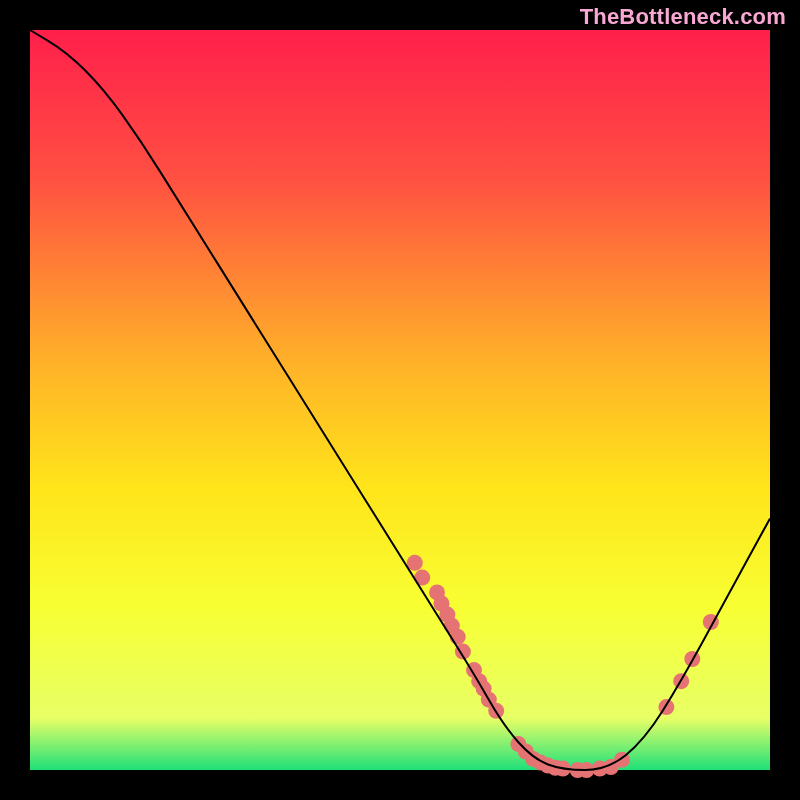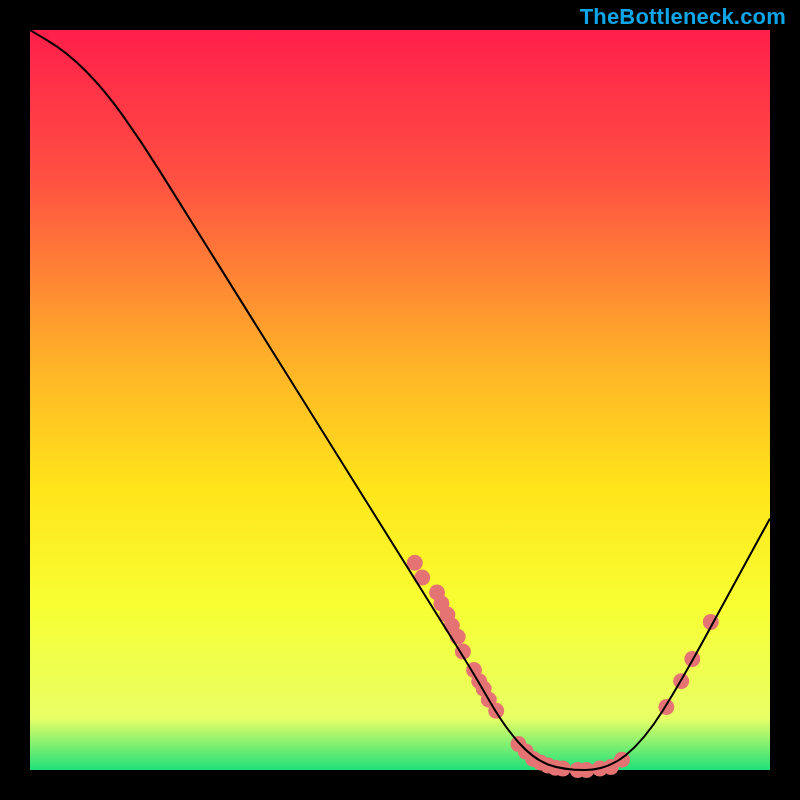--- a/index.html
+++ b/index.html
@@ -16,21 +16,21 @@
     left: 0;
     top: 0;
     width: 800px;
     height: 800px;
     background: #000;
   }
   .watermark {
     position: absolute;
     top: 4px;
     right: 14px;
-    color: #0ea5e9;
+    color: #f9a8d4;
     font-size: 22px;
     font-weight: bold;
     letter-spacing: 0.2px;
     z-index: 20;
   }
   svg {
     position: absolute;
     left: 0;
     top: 0;
   }

